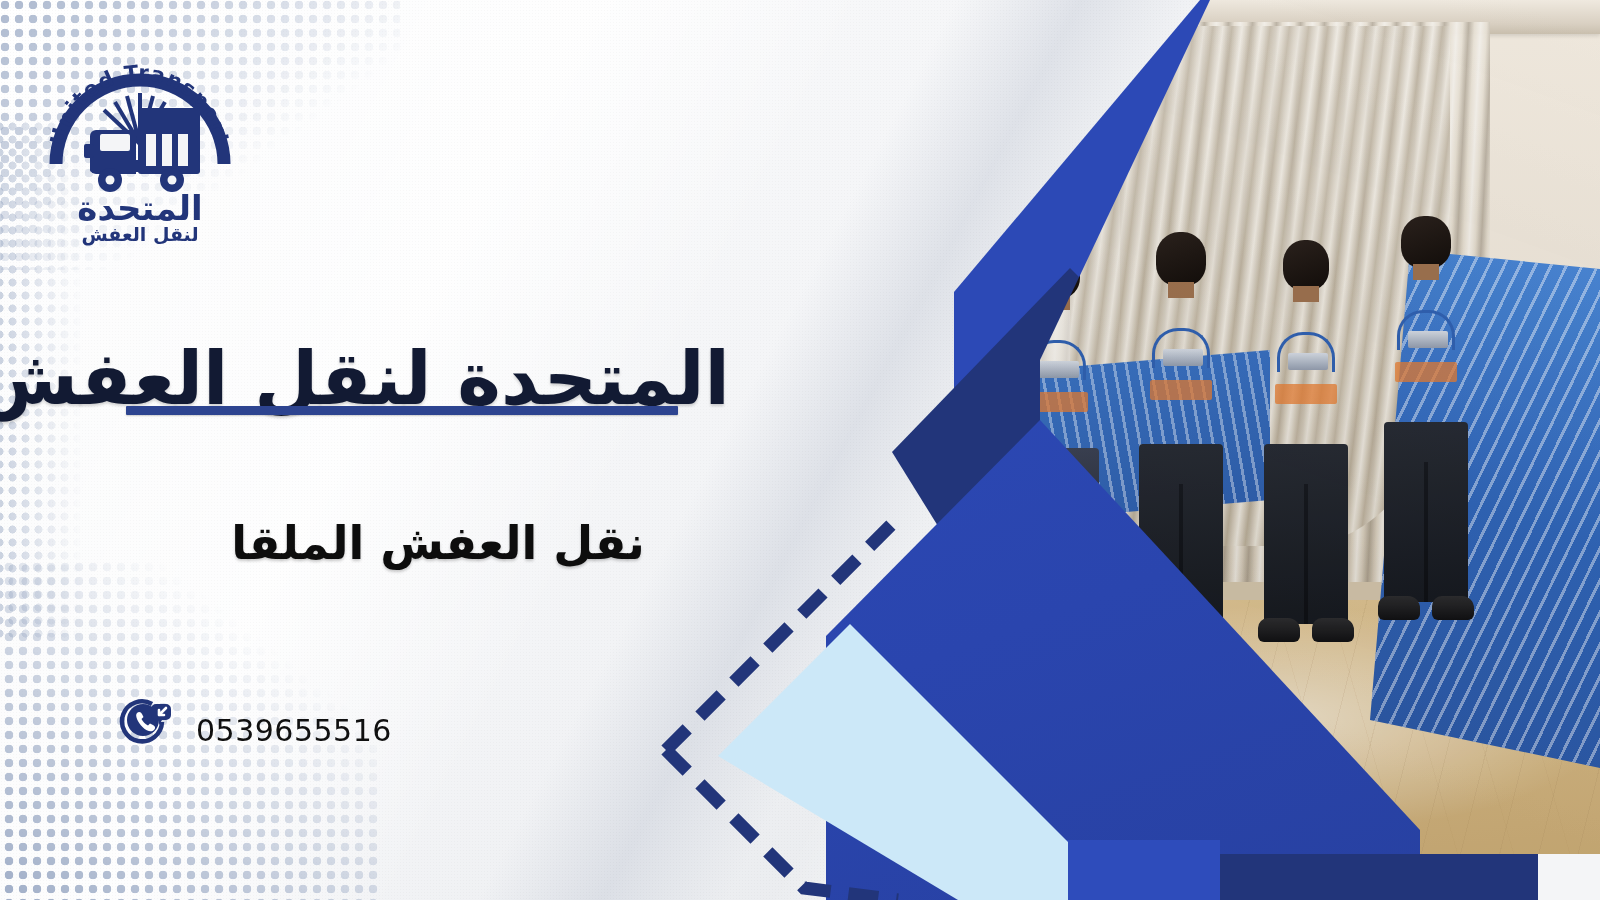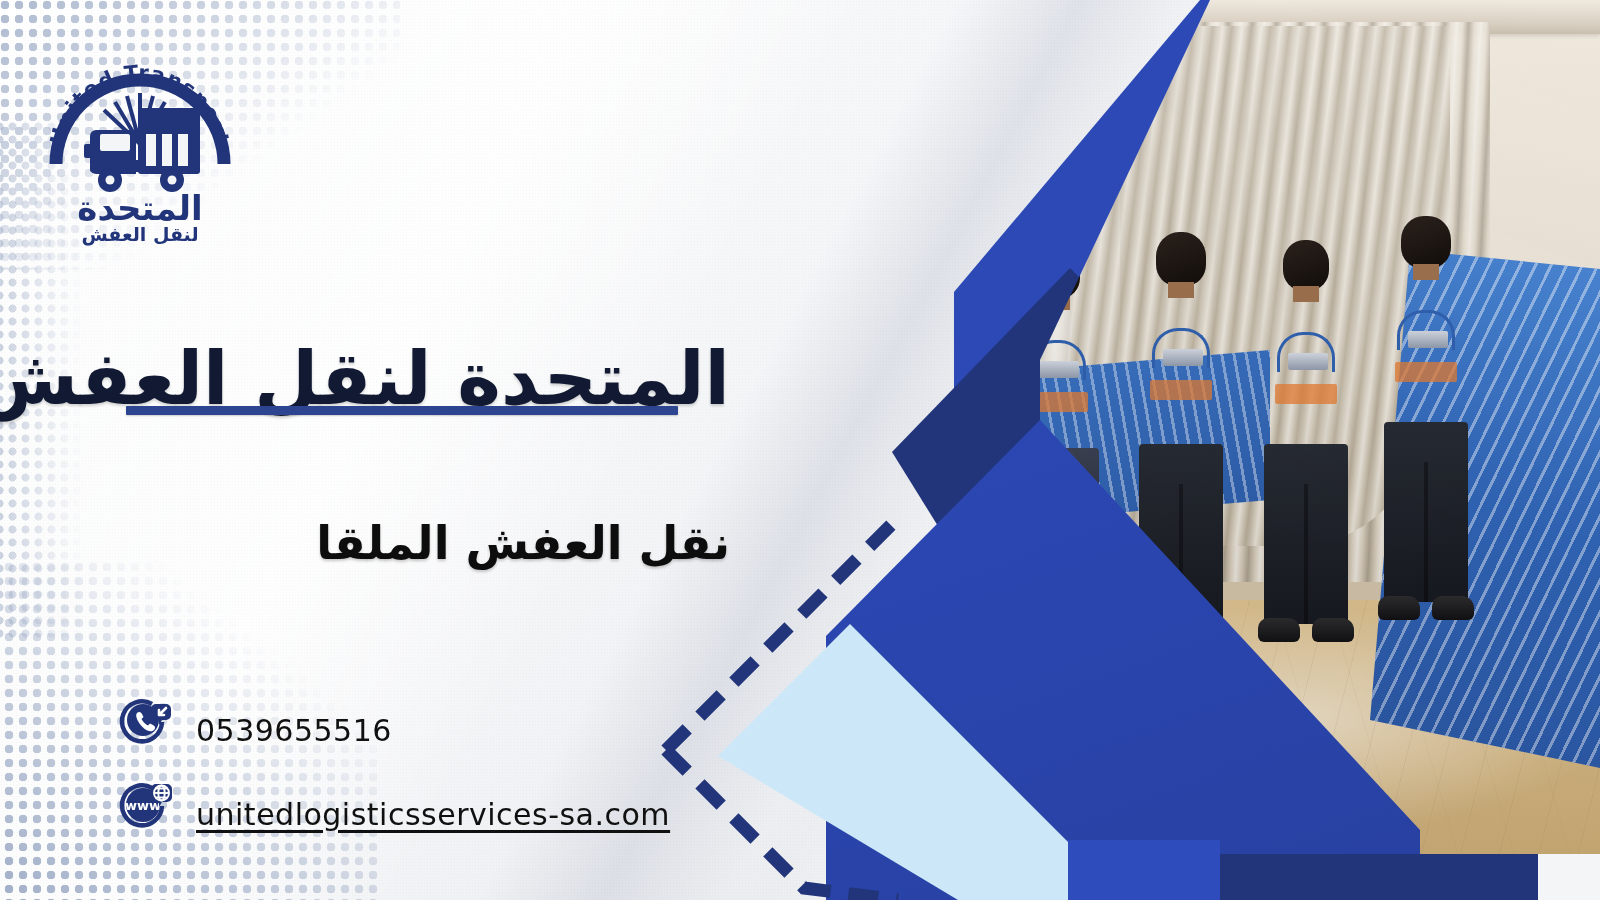--- a/index.html
+++ b/index.html
@@ -265,21 +265,21 @@
     text-shadow:0 2px 3px rgba(0,0,0,.18);
     white-space:nowrap;
   }
   .rule{
     position:absolute;left:126px;top:406px;width:552px;height:9px;
     background:#2d4490;border-radius:1px;
     box-shadow:0 1px 2px rgba(0,0,0,.2);
   }
   .subhead{
     position:absolute;right:870px;left:60px;top:478px;
-    text-align:right;padding-left:86px;
+    text-align:center;padding-left:86px;
     font-size:46px;font-weight:700;line-height:1.2;
     color:#0d0d0d;
     text-shadow:0 2px 3px rgba(0,0,0,.2);
     white-space:nowrap;
   }
 
   .contact{
     position:absolute;left:118px;top:692px;
     display:flex;flex-direction:column;gap:28px;
     direction:ltr;
@@ -454,33 +454,15 @@
           <path d="M44 30 A20 20 0 1 1 34 12" fill="none" stroke="#22357a" stroke-width="4.5"></path>
           <circle cx="25" cy="28" r="16" fill="#22357a"></circle>
           <path d="M19 21c2-2 4-1 5 1l1.5 3-2 2c1.5 3 3.5 5 6.5 6.5l2-2 3 1.5c2 1 3 3 1 5-2.5 2.5-7 1.5-11.5-3S16.5 23.5 19 21z" fill="#ffffff"></path>
           <path d="M38 12h10a5 5 0 0 1 5 5v6a5 5 0 0 1 -5 5h-4l-3 5v-5h-3a5 5 0 0 1 -5 -5v-6a5 5 0 0 1 5 -5z" fill="#22357a"></path>
           <path d="M48 16l-7 7M41 23h5M41 23v-5" stroke="#ffffff" stroke-width="2.6" fill="none" stroke-linecap="round"></path>
         </svg>
       </span>
       <span class="ctext">0539655516</span>
     </div>
 
-    <div class="crow">
-      <span class="cicon">
-        <svg width="56" height="56" viewBox="0 0 56 56">
-          <path d="M44 30 A20 20 0 1 1 34 12" fill="none" stroke="#22357a" stroke-width="4.5"></path>
-          <circle cx="25" cy="29" r="17" fill="#22357a"></circle>
-          <text x="25" y="34" text-anchor="middle" font-family="'DejaVu Sans','Liberation Sans',sans-serif" font-size="13" font-weight="700" fill="#ffffff">www</text>
-          <path d="M38 8h11a5 5 0 0 1 5 5v8a5 5 0 0 1 -5 5h-5l-3 5v-5h-3a5 5 0 0 1 -5 -5v-8a5 5 0 0 1 5 -5z" fill="#22357a"></path>
-          <g stroke="#ffffff" stroke-width="1.9" fill="none">
-            <circle cx="43.5" cy="17" r="7.5"></circle>
-            <ellipse cx="43.5" cy="17" rx="3.2" ry="7.5"></ellipse>
-            <line x1="36" y1="17" x2="51" y2="17"></line>
-            <line x1="37.5" y1="12.5" x2="49.5" y2="12.5"></line>
-            <line x1="37.5" y1="21.5" x2="49.5" y2="21.5"></line>
-          </g>
-        </svg>
-      </span>
-      <span class="ctext link">unitedlogisticsservices-sa.com</span>
-    </div>
 
   </div>
 </div>
 
 </body></html>

